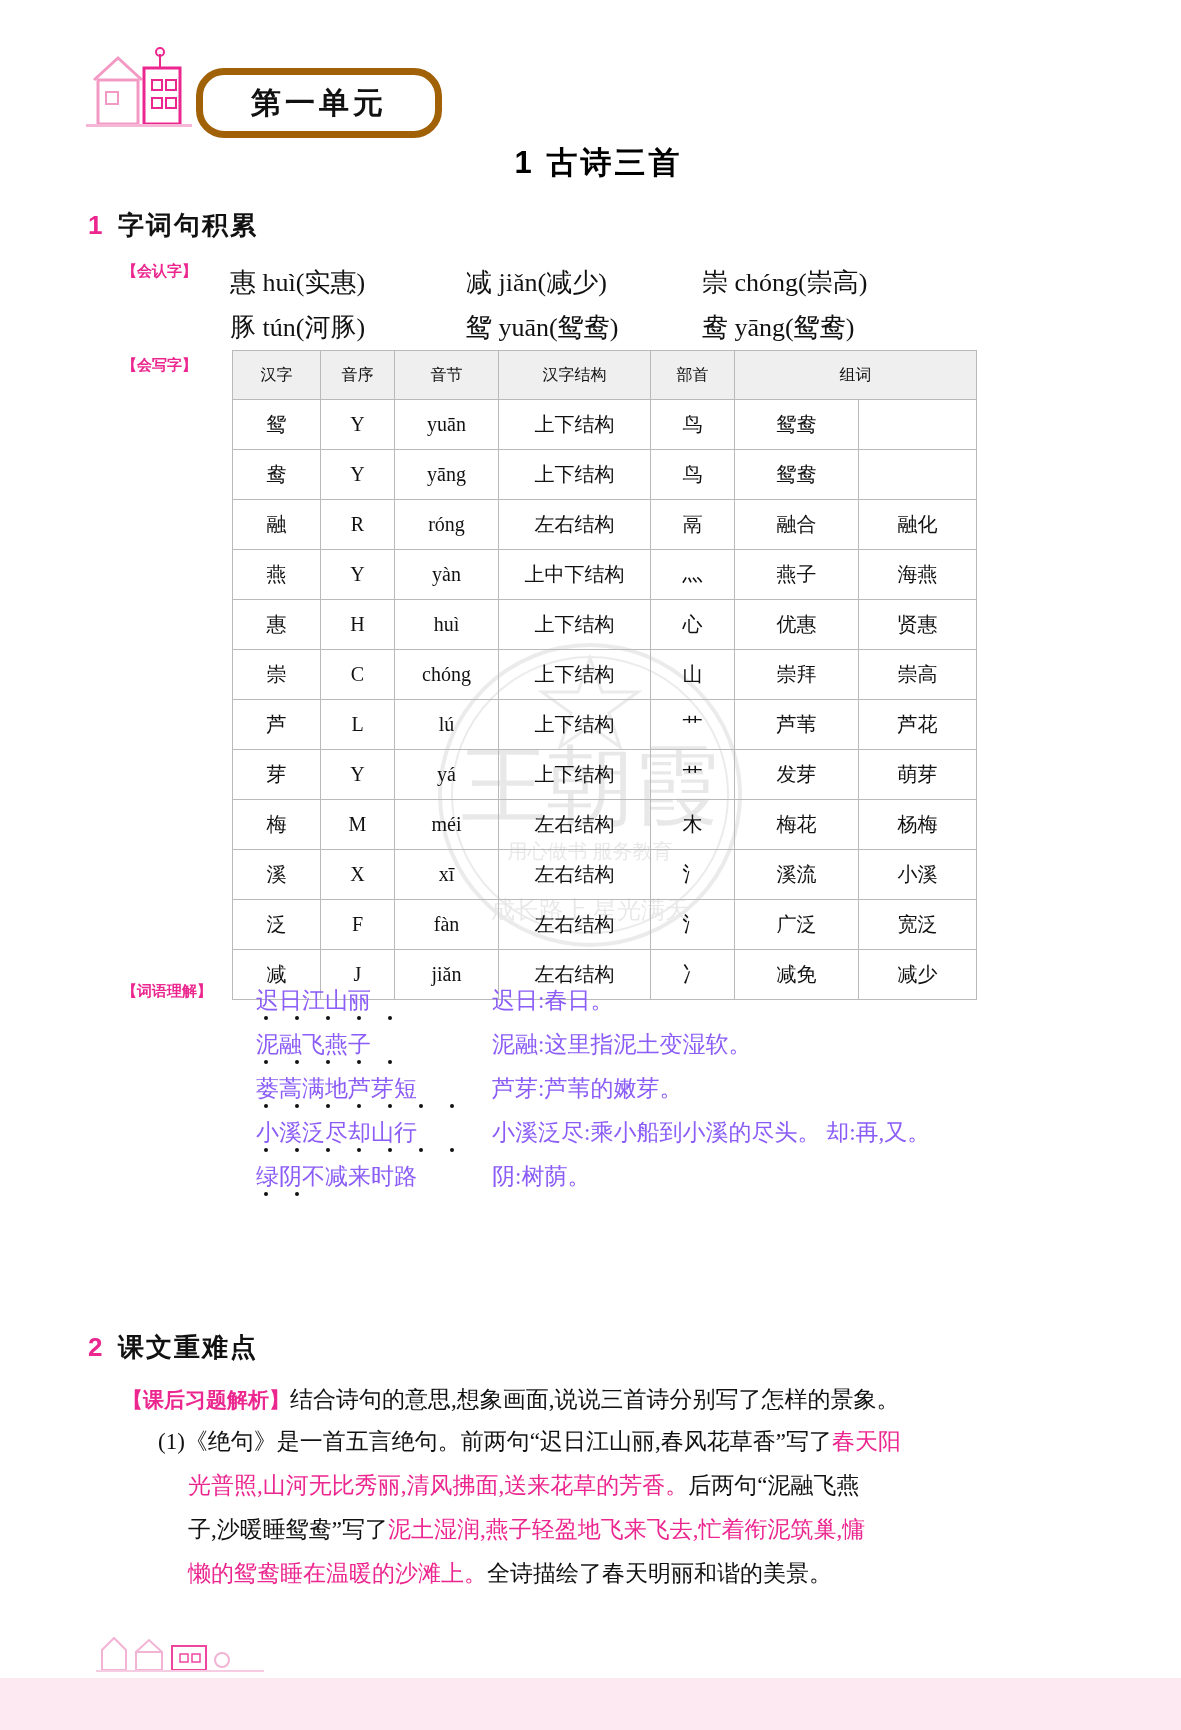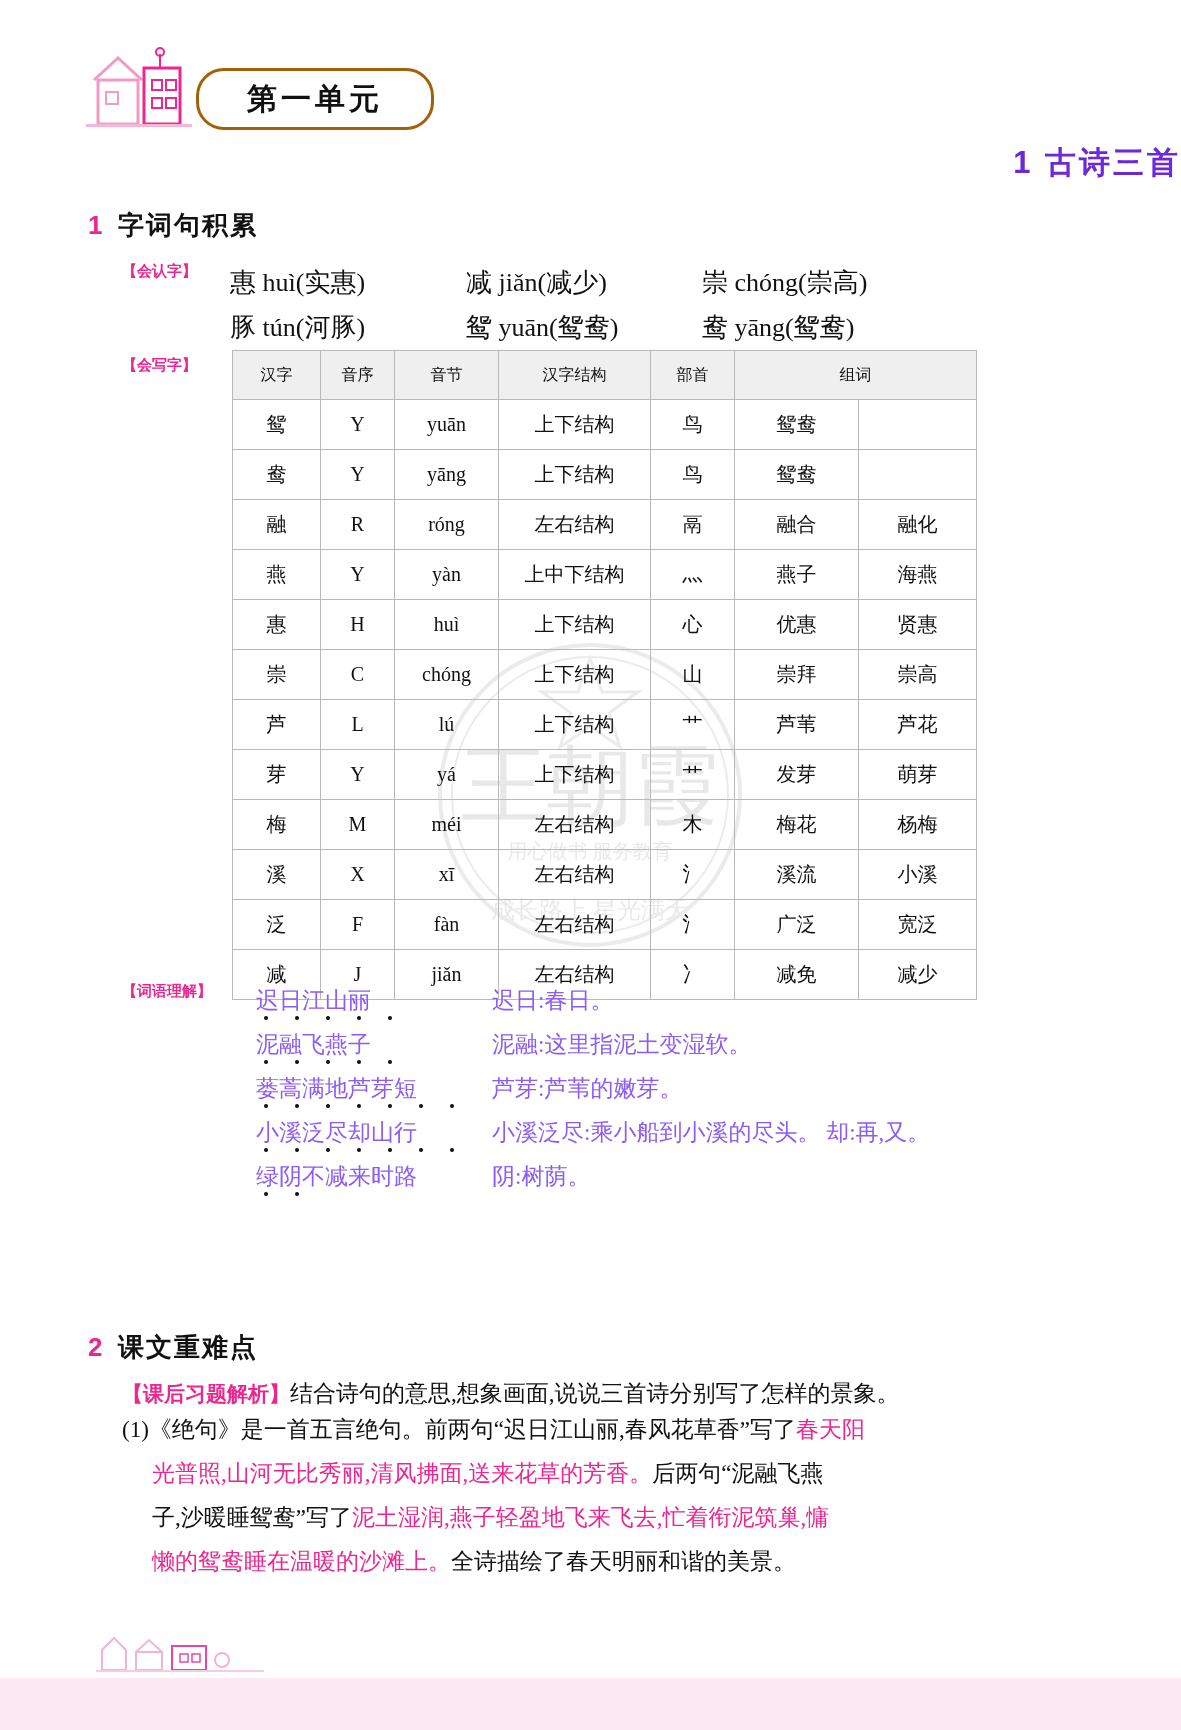--- a/index.html
+++ b/index.html
@@ -37,46 +37,46 @@
   }
   .house-deco svg { display: block; }
 
   
   .unit-banner {
     position: absolute;
     left: 196px;
     top: 68px;
     width: 232px;
     height: 56px;
-    border: 3px solid #a16207;
+    border: 7px solid #a16207;
     border-radius: 28px;
     background: #ffffff;
     display: flex;
     align-items: center;
     justify-content: center;
   }
   .unit-banner span {
     font-family: "Liberation Sans", sans-serif;
     font-weight: bold;
     font-size: 30px;
     letter-spacing: 4px;
     color: #111;
   }
 
   
   .lesson-title {
     position: absolute;
     left: 16px; right: 0;
     top: 142px;
-    text-align: right;
+    text-align: center;
     font-family: "Liberation Sans", sans-serif;
     font-weight: bold;
     font-size: 31px;
     letter-spacing: 3px;
-    color: #6d28d9;
+    color: #000000;
   }
 
   
   .section {
     position: absolute;
     display: flex;
     align-items: baseline;
   }
   .section .num {
     font-family: "Liberation Sans", sans-serif;
@@ -233,33 +233,33 @@
 
   
   .exercise {
     position: absolute;
     left: 122px;
     top: 1382px;
     width: 950px;
   }
   .ex-head {
     font-size: 23px;
-    line-height: 24px;
+    line-height: 36px;
     color: #111;
   }
   .ex-head .blabel { font-size: 21px; }
   .ex-body {
     font-size: 23px;
     line-height: 44px;
     color: #111;
     margin-top: 2px;
     text-indent: 0;
   }
   .ex-body .pink { color: #ec268f; }
-  .ln { display: block; white-space: nowrap; }
+  .ln { display: block; white-space: nowrap; margin-left: 36px; }
   .ln.ind { padding-left: 30px; }
 
   
   .bottom-deco {
     position: absolute;
     left: 96px;
     bottom: 56px;
     width: 170px;
     height: 44px;
     opacity: 0.85;

